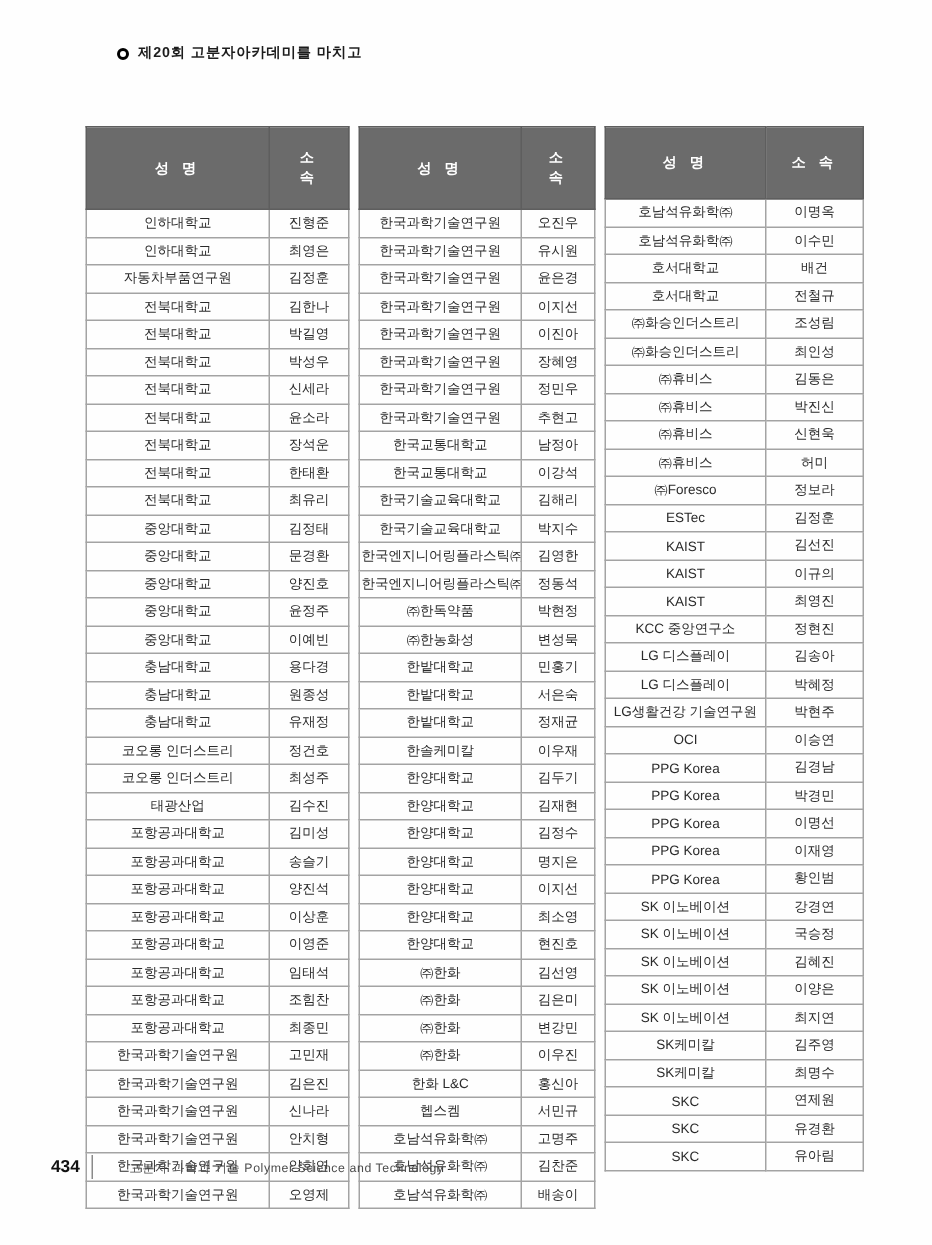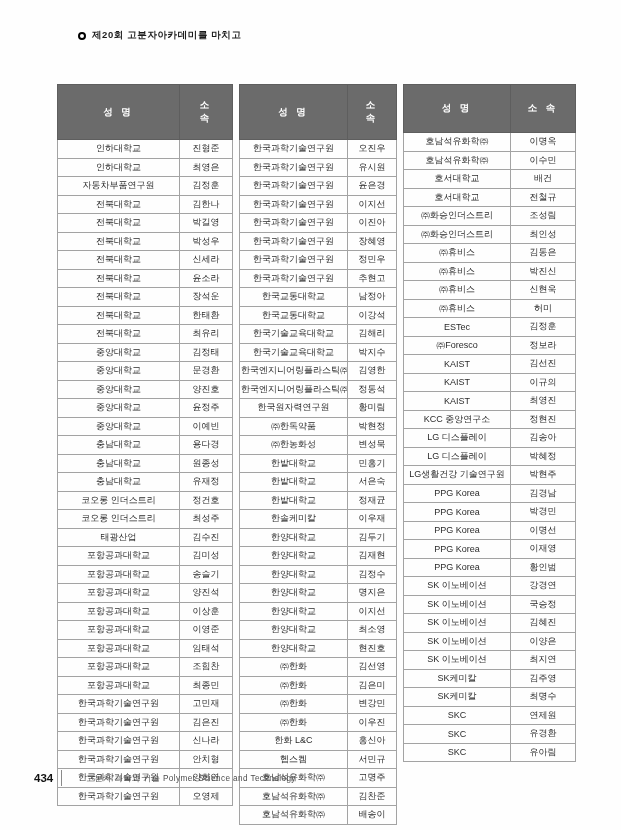--- a/index.html
+++ b/index.html
@@ -280,24 +280,20 @@
         </tr>
         <tr>
           <td>한국엔지니어링플라스틱㈜</td>
           <td>김영한</td>
         </tr>
         <tr>
           <td>한국엔지니어링플라스틱㈜</td>
           <td>정동석</td>
         </tr>
         <tr>
-          <td>한국원자력연구원</td>
-          <td>황미림</td>
-        </tr>
-        <tr>
           <td>㈜한독약품</td>
           <td>박현정</td>
         </tr>
         <tr>
           <td>㈜한농화성</td>
           <td>변성묵</td>
         </tr>
         <tr>
           <td>한밭대학교</td>
           <td>민홍기</td>
@@ -426,28 +422,28 @@
         </tr>
         <tr>
           <td>㈜휴비스</td>
           <td>신현욱</td>
         </tr>
         <tr>
           <td>㈜휴비스</td>
           <td>허미</td>
         </tr>
         <tr>
+          <td>㈜Foresco</td>
+          <td>정보라</td>
+        </tr>
+        <tr>
           <td>ESTec</td>
           <td>김정훈</td>
         </tr>
         <tr>
-          <td>㈜Foresco</td>
-          <td>정보라</td>
-        </tr>
-        <tr>
           <td>KAIST</td>
           <td>김선진</td>
         </tr>
         <tr>
           <td>KAIST</td>
           <td>이규의</td>
         </tr>
         <tr>
           <td>KAIST</td>
           <td>최영진</td>
@@ -460,20 +456,24 @@
           <td>LG 디스플레이</td>
           <td>김송아</td>
         </tr>
         <tr>
           <td>LG 디스플레이</td>
           <td>박혜정</td>
         </tr>
         <tr>
           <td>LG생활건강 기술연구원</td>
           <td>박현주</td>
+        </tr>
+        <tr>
+          <td>OCI</td>
+          <td>이승연</td>
         </tr>
         <tr>
           <td>PPG Korea</td>
           <td>김경남</td>
         </tr>
         <tr>
           <td>PPG Korea</td>
           <td>박경민</td>
         </tr>
         <tr>

